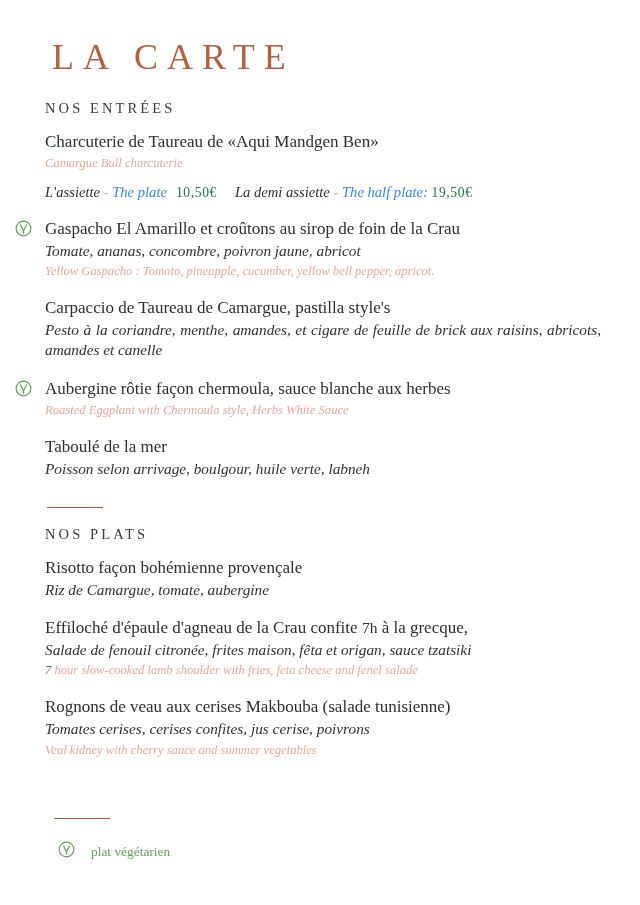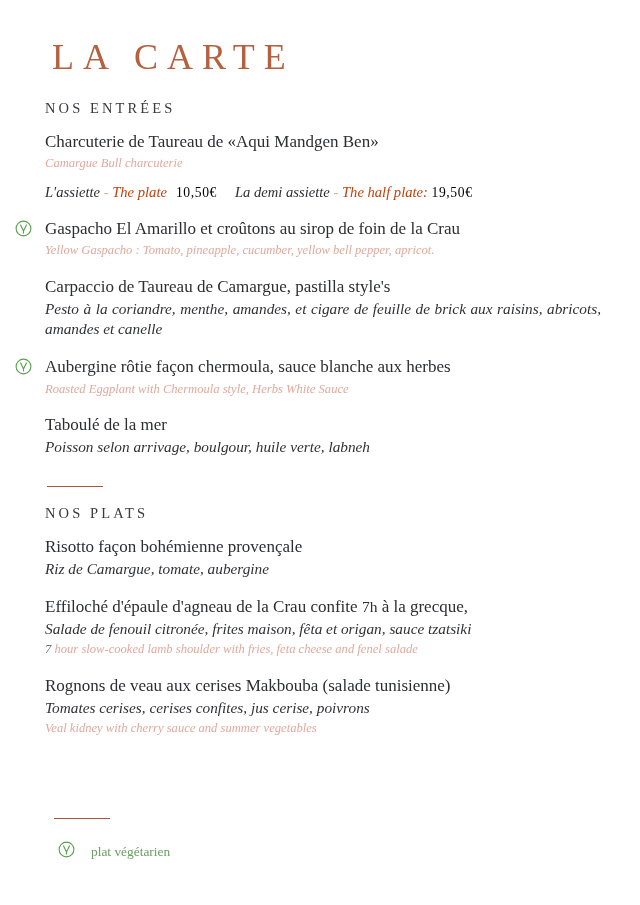--- a/index.html
+++ b/index.html
@@ -124,24 +124,24 @@
   .price-row .pl-fr {
     font-style: italic;
     color: #2d2e31;
   }
   .price-row .pl-dash {
     color: #e2a99d;
     font-style: italic;
   }
   .price-row .pl-en {
     font-style: italic;
-    color: #c2410c;
+    color: #3b82f6;
   }
   .price-row .pl-amount {
-    color: #000000;
+    color: #15803d;
     letter-spacing: 0.6px;
     font-size: 13.6px;
   }
   .price-row .gap-lg { display: inline-block; width: 18px; }
   .price-row .gap-sm { display: inline-block; width: 9px; }
 
   
   .legend {
     position: absolute;
     left: 52px;
@@ -179,20 +179,21 @@
         </div>
         <div class="dish">
           <span class="veg-marker">
             <svg width="17" height="17" viewBox="0 0 17 17">
               <circle cx="8.5" cy="8.5" r="7.4" fill="none" stroke="#5aa04f" stroke-width="1.1"></circle>
               <path d="M5.6 4.9 L8.5 11.0 L11.4 4.9" fill="none" stroke="#5aa04f" stroke-width="1.1" stroke-linecap="round" stroke-linejoin="round"></path>
               <path d="M8.5 11.0 L8.5 12.9" fill="none" stroke="#5aa04f" stroke-width="1.1" stroke-linecap="round"></path>
             </svg>
           </span>
           <div class="dish-name">Gaspacho El Amarillo et croûtons au sirop de foin de la Crau</div>
+          <div class="dish-desc-fr">Tomate, ananas, concombre, poivron jaune, abricot</div>
           <div class="dish-desc-en">Yellow Gaspacho : Tomato, pineapple, cucumber, yellow bell pepper, apricot.</div>
         </div>
         <div class="dish">
           <div class="dish-name">Carpaccio de Taureau de Camargue, pastilla style's</div>
           <div class="dish-desc-fr justify">Pesto à la coriandre, menthe, amandes, et cigare de feuille de brick aux raisins, abricots, amandes et canelle</div>
         </div>
         <div class="dish">
           <span class="veg-marker">
             <svg width="17" height="17" viewBox="0 0 17 17">
               <circle cx="8.5" cy="8.5" r="7.4" fill="none" stroke="#5aa04f" stroke-width="1.1"></circle>

